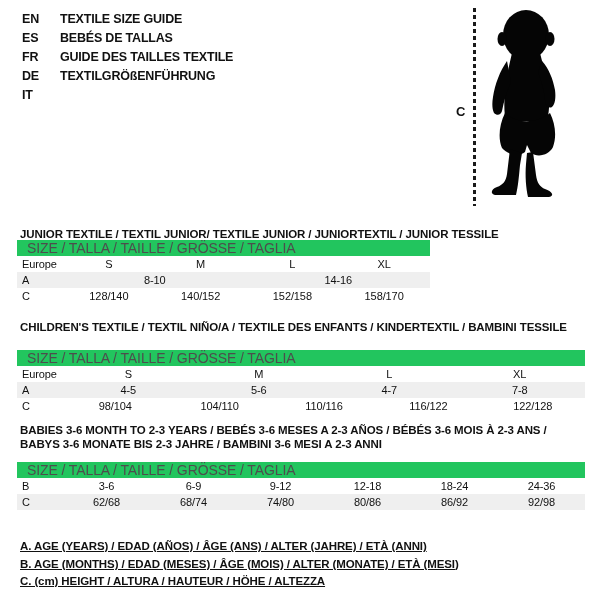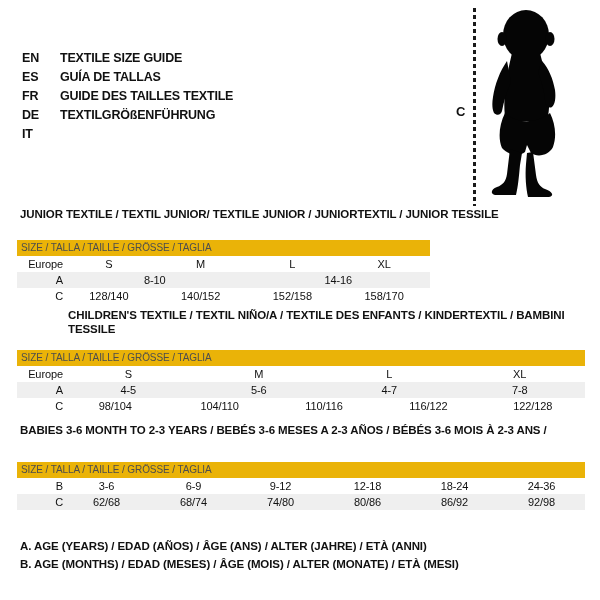--- a/index.html
+++ b/index.html
@@ -3,57 +3,57 @@
 <meta charset="utf-8">
 <style>
   html,body{margin:0;padding:0;}
   body{
     width:600px;height:600px;background:#ffffff;position:relative;
     font-family:"Liberation Sans",sans-serif;color:#111;overflow:hidden;
   }
   .abs{position:absolute;}
 
   
-  .lang-list{left:22px;top:10px;margin-top:39px;}
+  .lang-list{left:22px;top:10px;}
   .lang-row{display:flex;font-weight:bold;font-size:12.5px;line-height:19px;letter-spacing:-0.2px;}
   .lang-code{width:38px;flex:none;}
 
   
   .dash-line{left:473px;top:8px;width:3px;height:198px;
     background:repeating-linear-gradient(to bottom,#1a1a1a 0 4px,transparent 4px 7px);}
   .height-label{left:456px;top:104px;font-weight:bold;font-size:13px;}
   .baby-svg{left:481px;top:8px;}
 
   
   .sec-title{left:20px;font-weight:bold;font-size:11.5px;letter-spacing:-0.1px;line-height:13.5px;}
 
   
   .size-table{left:17px;}
-  .size-bar{background:#eab308;color:#4d4d4d;font-size:10px;height:16px;line-height:16px;
-    padding-left:4px;box-sizing:border-box;letter-spacing:-0.1px;}
+  .size-bar{background:#22c55e;color:#4d4d4d;font-size:14px;height:16px;line-height:16px;
+    padding-left:10px;box-sizing:border-box;letter-spacing:-0.1px;}
   .trow{display:flex;height:16px;line-height:16px;font-size:11px;letter-spacing:-0.1px;}
   .trow.striped{background:#efefef;}
-  .tlabel{width:46px;flex:none;padding-left:5px;box-sizing:border-box;text-align:right;}
+  .tlabel{width:46px;flex:none;padding-left:5px;box-sizing:border-box;}
   .tcell{flex:1;text-align:center;}
 
   
-  .notes{left:20px;top:538px;}
+  .notes{left:20px;top:538px;text-decoration:underline;}
   .note{font-weight:bold;font-size:11.5px;line-height:17.5px;letter-spacing:-0.1px;}
 </style>
 </head>
 <body>
 
 <div class="abs lang-list">
   <div class="lang-row">
     <span class="lang-code">EN</span>
     <span>TEXTILE SIZE GUIDE</span>
   </div>
   <div class="lang-row">
     <span class="lang-code">ES</span>
-    <span>GUÍA DE TALLAS</span>
+    <span>BEBÉS DE TALLAS</span>
   </div>
   <div class="lang-row">
     <span class="lang-code">FR</span>
     <span>GUIDE DES TAILLES TEXTILE</span>
   </div>
   <div class="lang-row">
     <span class="lang-code">DE</span>
     <span>TEXTILGRÖßENFÜHRUNG</span>
   </div>
   <div class="lang-row">
@@ -70,21 +70,21 @@
     <ellipse cx="69" cy="31" rx="4.5" ry="7"></ellipse>
     <path d="M31 45 C28 58 25 70 24 84 C23 96 23 105 25 113 L66 113 C69 100 69 87 66 75 C64 63 61 53 59 45 Z"></path>
     <path d="M26 53 C19 63 14 76 12 89 C11 95 11 101 13 105 C16 108 20 107 21 103 C23 93 26 83 30 74 Z"></path>
     <path d="M61 53 C68 61 72 71 74 82 C75 90 74 96 71 99 C67 101 64 97 64 92 C63 82 60 72 57 64 Z"></path>
     <path d="M24 105 C18 117 17 131 21 140 C27 147 38 149 44 144 L46 137 L50 145 C57 150 68 147 72 139 C76 128 74 115 69 105 C55 116 36 116 24 105 Z"></path>
     <path d="M29 141 L26 166 C25 173 22 177 16 179 C10 181 9 186 14 187 L35 187 C37 179 38 168 39 157 L41 145 Z"></path>
     <path d="M52 144 L55 167 C56 175 59 179 64 181 C71 183 74 188 68 189 L47 189 C45 180 44 168 45 156 L46 145 Z"></path>
   </g>
 </svg>
 
-<div class="abs sec-title" style="top:208px;text-align:right;">JUNIOR TEXTILE / TEXTIL JUNIOR/ TEXTILE JUNIOR / JUNIORTEXTIL / JUNIOR TESSILE</div>
+<div class="abs sec-title" style="top:228px;text-align:right;">JUNIOR TEXTILE / TEXTIL JUNIOR/ TEXTILE JUNIOR / JUNIORTEXTIL / JUNIOR TESSILE</div>
 <div class="abs size-table" style="top:240px;width:413px;">
   <div class="size-bar">SIZE / TALLA / TAILLE / GRÖSSE / TAGLIA</div>
   <div class="trow">
     <span class="tlabel">Europe</span>
     <span class="tcell">S</span>
     <span class="tcell">M</span>
     <span class="tcell">L</span>
     <span class="tcell">XL</span>
   </div>
   <div class="trow striped">
@@ -94,21 +94,21 @@
   </div>
   <div class="trow">
     <span class="tlabel">C</span>
     <span class="tcell">128/140</span>
     <span class="tcell">140/152</span>
     <span class="tcell">152/158</span>
     <span class="tcell">158/170</span>
   </div>
 </div>
 
-<div class="abs sec-title" style="top:309px;margin-left:48px;">CHILDREN'S TEXTILE / TEXTIL NIÑO/A / TEXTILE DES ENFANTS / KINDERTEXTIL / BAMBINI TESSILE</div>
+<div class="abs sec-title" style="top:321px;">CHILDREN'S TEXTILE / TEXTIL NIÑO/A / TEXTILE DES ENFANTS / KINDERTEXTIL / BAMBINI TESSILE</div>
 <div class="abs size-table" style="top:350px;width:568px;">
   <div class="size-bar">SIZE / TALLA / TAILLE / GRÖSSE / TAGLIA</div>
   <div class="trow">
     <span class="tlabel">Europe</span>
     <span class="tcell">S</span>
     <span class="tcell">M</span>
     <span class="tcell">L</span>
     <span class="tcell">XL</span>
   </div>
   <div class="trow striped">
@@ -123,20 +123,21 @@
     <span class="tcell">98/104</span>
     <span class="tcell">104/110</span>
     <span class="tcell">110/116</span>
     <span class="tcell">116/122</span>
     <span class="tcell">122/128</span>
   </div>
 </div>
 
 <div class="abs sec-title" style="top:424px;">
   <div>BABIES 3-6 MONTH TO 2-3 YEARS / BEBÉS 3-6 MESES A 2-3 AÑOS / BÉBÉS 3-6 MOIS À 2-3 ANS /</div>
+  <div>BABYS 3-6 MONATE BIS 2-3 JAHRE / BAMBINI 3-6 MESI A 2-3 ANNI</div>
 </div>
 <div class="abs size-table" style="top:462px;width:568px;">
   <div class="size-bar">SIZE / TALLA / TAILLE / GRÖSSE / TAGLIA</div>
   <div class="trow">
     <span class="tlabel">B</span>
     <span class="tcell">3-6</span>
     <span class="tcell">6-9</span>
     <span class="tcell">9-12</span>
     <span class="tcell">12-18</span>
     <span class="tcell">18-24</span>
@@ -149,13 +150,14 @@
     <span class="tcell">74/80</span>
     <span class="tcell">80/86</span>
     <span class="tcell">86/92</span>
     <span class="tcell">92/98</span>
   </div>
 </div>
 
 <div class="abs notes">
   <div class="note">A. AGE (YEARS) / EDAD (AÑOS) / ÂGE (ANS) / ALTER (JAHRE) / ETÀ (ANNI)</div>
   <div class="note">B. AGE (MONTHS) / EDAD (MESES) / ÂGE (MOIS) / ALTER (MONATE) / ETÀ (MESI)</div>
+  <div class="note">C. (cm) HEIGHT / ALTURA / HAUTEUR / HÖHE / ALTEZZA</div>
 </div>
 
 </body></html>

